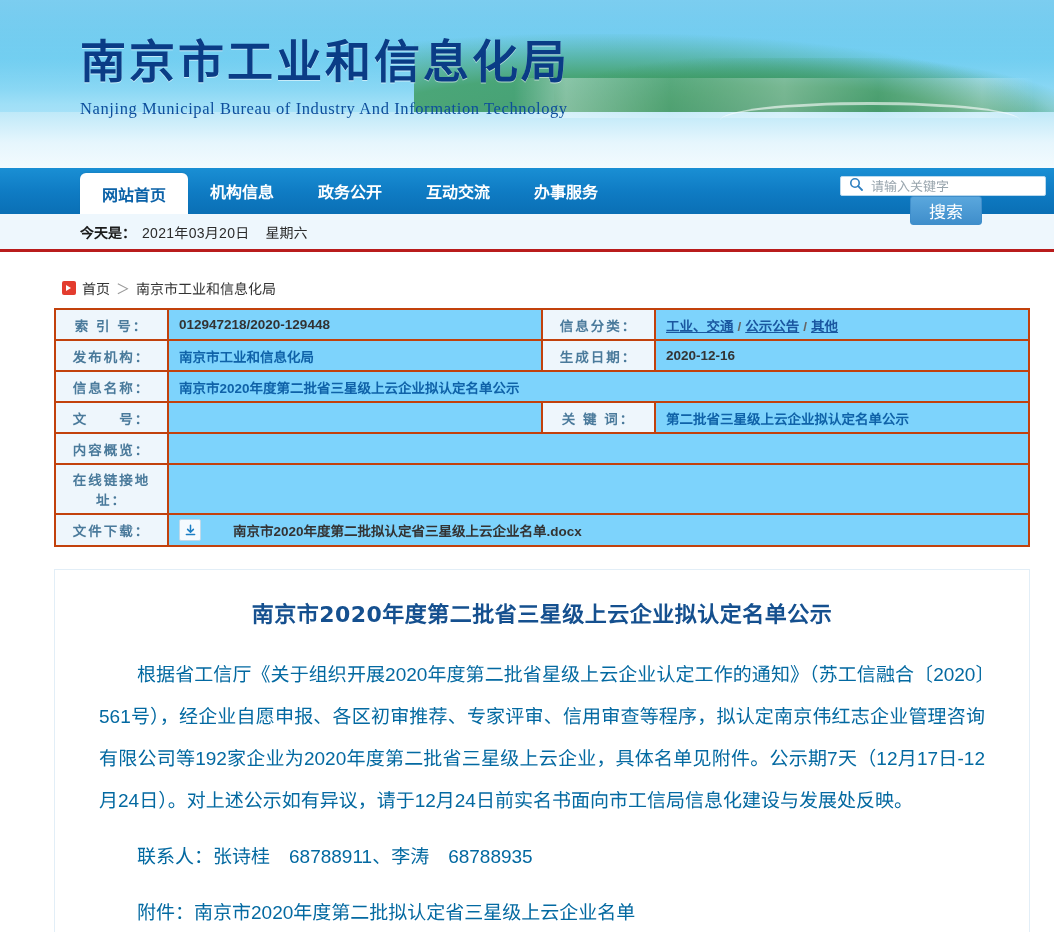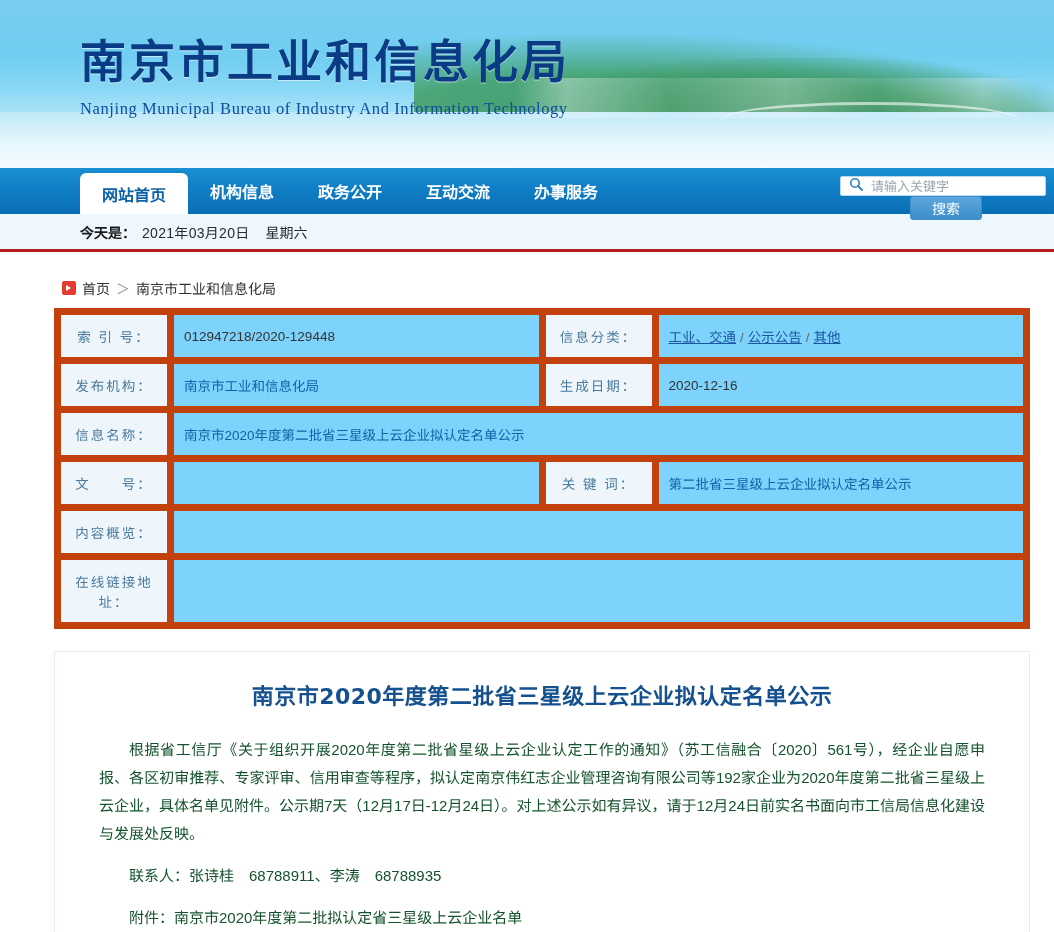--- a/index.html
+++ b/index.html
@@ -98,21 +98,21 @@
   .search-field input {
     border: 0; outline: 0; width: 100%;
     font-size: 13px; color: #333;
     font-family: "Liberation Sans", sans-serif;
   }
   .search-field input::placeholder { color: #9aa6ae; }
   .search-btn {
     width: 72px; height: 30px; margin-left: 6px;
     background: linear-gradient(180deg, #5aa7dd 0%, #3f8ecb 100%);
     border: 1px solid #3f8ecb; border-radius: 3px;
-    color: #fff; font-size: 14px; cursor: pointer;
+    color: #fff; font-size: 17px; cursor: pointer;
     display: flex; align-items: center; justify-content: center;
   }
 
   
   .date-bar {
     height: 38px; background: #eef7fd;
     border-bottom: 3px solid #b91c1c;
     display: flex; align-items: center;
     padding-left: 80px;
     font-size: 14px; color: #2b2b2b;
@@ -140,26 +140,27 @@
   .crumb a { color: #333; text-decoration: none; }
   .crumb .sep { color: #999; }
 
   
   .info-table {
     width: 976px; margin: 0 0 0 54px;
     border-collapse: collapse;
     table-layout: fixed;
   }
   .info-table td {
-    border: 7px solid #c2410c;
+    border: 2px solid #c2410c;
     height: 31px;
     font-size: 13.5px;
-    padding: 11px 10px;
+    padding: 4px 10px;
     color: #333;
     vertical-align: middle;
+    font-weight: bold;
   }
   .info-table td.lbl {
     background: #eef6fc;
     color: #4a7a9b;
     text-align: center;
     letter-spacing: 2px;
     width: 113px;
   }
   .info-table td.val { background: #7dd3fc; }
   .info-table td.val.blue { color: #0f62a8; }
@@ -185,21 +186,21 @@
     min-height: 340px;
   }
   .article h1 {
     margin: 0 0 26px 0;
     font-family: "DejaVu Sans", "Liberation Sans", sans-serif;
     font-size: 22px; font-weight: bold; color: #15508f;
     text-align: center; letter-spacing: .5px;
   }
   .article p {
     margin: 0 0 14px 0;
-    font-size: 15px; line-height: 28px; color: #14532d;
+    font-size: 19px; line-height: 42px; color: #0369a1;
     text-align: justify;
   }
   .article p.indent { text-indent: 2em; }
   .article p.right { text-align: right; margin-bottom: 6px; }
   .article .gap { height: 18px; }
 </style>
 </head>
 <body>
 
 <div class="banner">
@@ -277,20 +278,34 @@
     <td class="val blue">第二批省三星级上云企业拟认定名单公示</td>
   </tr>
   <tr>
     <td class="lbl">内容概览：</td>
     <td class="val" colspan="3"></td>
   </tr>
   <tr>
     <td class="lbl">在线链接地址：</td>
     <td class="val" colspan="3"></td>
   </tr>
+  <tr>
+    <td class="lbl">文件下载：</td>
+    <td class="val" colspan="3">
+      <span class="dl-row">
+        <span class="dl-icon">
+          <svg width="13" height="13" viewBox="0 0 13 13" aria-hidden="true">
+            <path d="M6.5 1.2 V7.4 M3.6 5.4 L6.5 8.3 L9.4 5.4" fill="none" stroke="#1a7ec4" stroke-width="1.5" stroke-linecap="round" stroke-linejoin="round"></path>
+            <path d="M2.4 10.6 H10.6" stroke="#1a7ec4" stroke-width="1.5" stroke-linecap="round"></path>
+          </svg>
+        </span>
+        <a href="#" class="dl-name" style="text-decoration:none">南京市2020年度第二批拟认定省三星级上云企业名单.docx</a>
+      </span>
+    </td>
+  </tr>
 </tbody>
   </table>
 
 <div class="article">
   <h1>南京市2020年度第二批省三星级上云企业拟认定名单公示</h1>
   <p class="indent">根据省工信厅《关于组织开展2020年度第二批省星级上云企业认定工作的通知》（苏工信融合〔2020〕561号），经企业自愿申报、各区初审推荐、专家评审、信用审查等程序，拟认定南京伟红志企业管理咨询有限公司等192家企业为2020年度第二批省三星级上云企业，具体名单见附件。公示期7天（12月17日-12月24日）。对上述公示如有异议，请于12月24日前实名书面向市工信局信息化建设与发展处反映。</p>
   <p class="indent">联系人：张诗桂　68788911、李涛　68788935</p>
   <p class="indent">附件：南京市2020年度第二批拟认定省三星级上云企业名单</p>
   <div class="gap"></div>
   <p class="right">南京市工业和信息化局</p>

